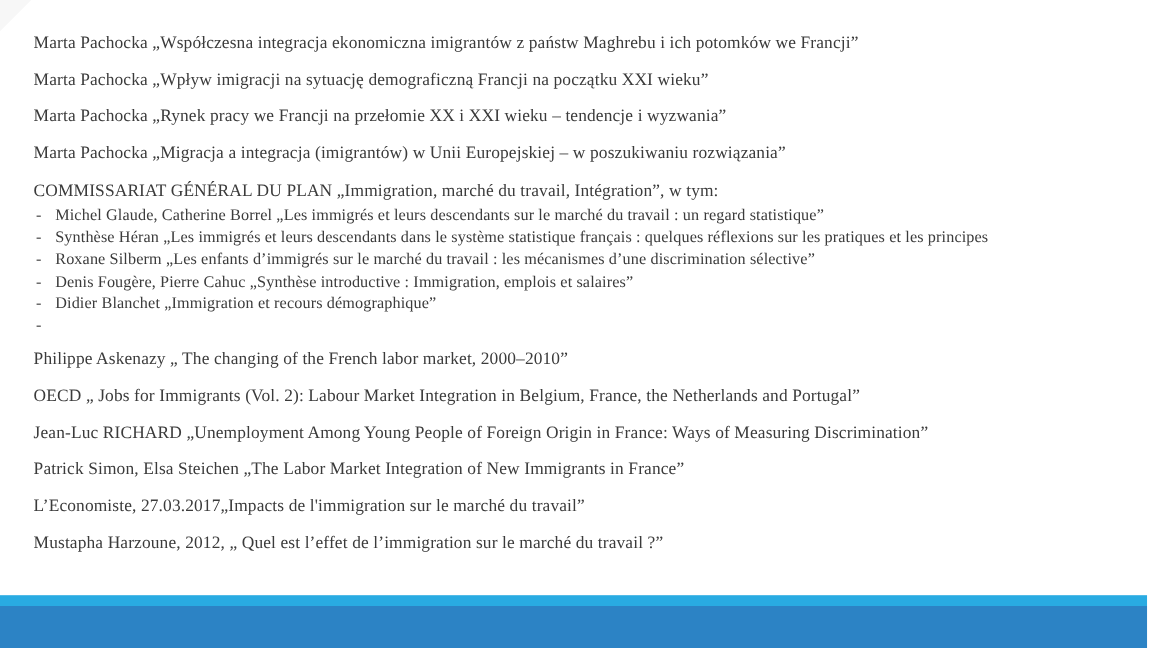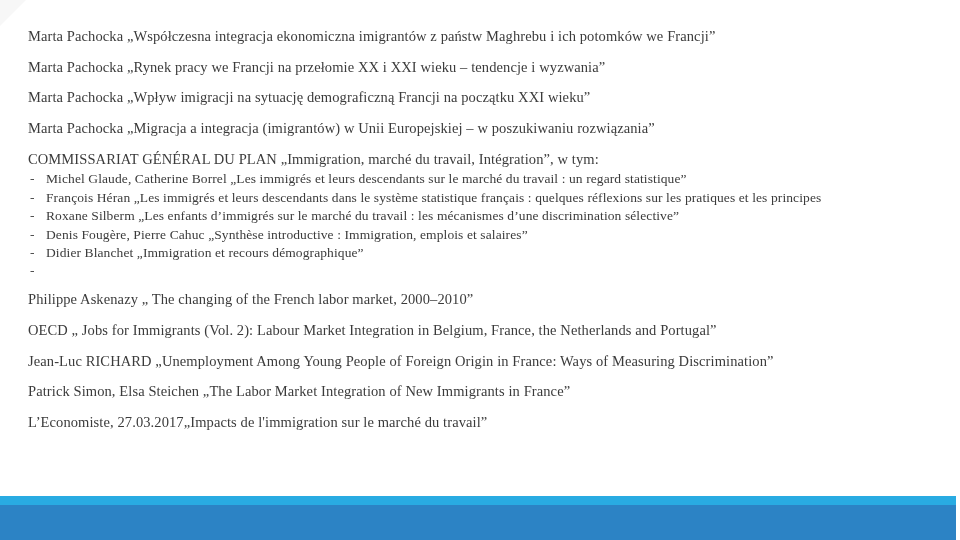--- a/index.html
+++ b/index.html
@@ -61,34 +61,34 @@
   }
 </style>
 </head>
 <body>
 
 <div class="slide" style="--text-color: #3B3B3B; --accent-light: #29ABE2; --accent-dark: #2C83C5;">
   <div class="corner-accent"></div>
 
   <div class="content">
     <p class="ref">Marta Pachocka „Współczesna integracja ekonomiczna imigrantów z państw Maghrebu i ich potomków we Francji”</p>
+    <p class="ref">Marta Pachocka „Wpływ imigracji na sytuację demograficzną Francji na początku XXI wieku”</p>
     <p class="ref">Marta Pachocka „Rynek pracy we Francji na przełomie XX i XXI wieku – tendencje i wyzwania”</p>
-    <p class="ref">Marta Pachocka „Wpływ imigracji na sytuację demograficzną Francji na początku XXI wieku”</p>
     <p class="ref">Marta Pachocka „Migracja a integracja (imigrantów) w Unii Europejskiej – w poszukiwaniu rozwiązania”</p>
 
     <div class="ref-group">
       <p class="ref group-head">COMMISSARIAT GÉNÉRAL DU PLAN „Immigration, marché du travail, Intégration”,  w tym:</p>
       <div class="sub-list">
         <div class="sub-item">
           <span class="bullet">-</span>
           <span class="sub-text">Michel Glaude, Catherine Borrel „Les immigrés et leurs descendants sur le marché du travail : un regard statistique”</span>
         </div>
         <div class="sub-item">
           <span class="bullet">-</span>
-          <span class="sub-text">François Héran „Les immigrés et leurs descendants dans le système statistique français : quelques réflexions sur les pratiques et les principes</span>
+          <span class="sub-text">Synthèse Héran „Les immigrés et leurs descendants dans le système statistique français : quelques réflexions sur les pratiques et les principes</span>
         </div>
         <div class="sub-item">
           <span class="bullet">-</span>
           <span class="sub-text">Roxane Silberm „Les enfants d’immigrés sur le marché du travail : les mécanismes d’une discrimination sélective”</span>
         </div>
         <div class="sub-item">
           <span class="bullet">-</span>
           <span class="sub-text">Denis Fougère, Pierre Cahuc „Synthèse introductive : Immigration, emplois et salaires”</span>
         </div>
         <div class="sub-item">
@@ -99,19 +99,20 @@
           <span class="bullet">-</span>
         </div>
       </div>
     </div>
 
     <p class="ref">Philippe Askenazy „ The changing of the French labor market, 2000–2010”</p>
     <p class="ref">OECD „ Jobs for Immigrants (Vol. 2): Labour Market Integration in Belgium, France, the Netherlands and Portugal”</p>
     <p class="ref">Jean-Luc RICHARD „Unemployment Among Young People of Foreign Origin in France: Ways of Measuring Discrimination”</p>
     <p class="ref">Patrick Simon, Elsa Steichen „The Labor Market Integration of New Immigrants in France”</p>
     <p class="ref">L’Economiste, 27.03.2017„Impacts de l'immigration sur le marché du travail”</p>
+    <p class="ref">Mustapha Harzoune, 2012, „ Quel est l’effet de l’immigration sur le marché du travail ?”</p>
   </div>
 
   <div class="bottom-band">
     <div class="band-light"></div>
     <div class="band-dark"></div>
   </div>
 </div>
 
 </body></html>

